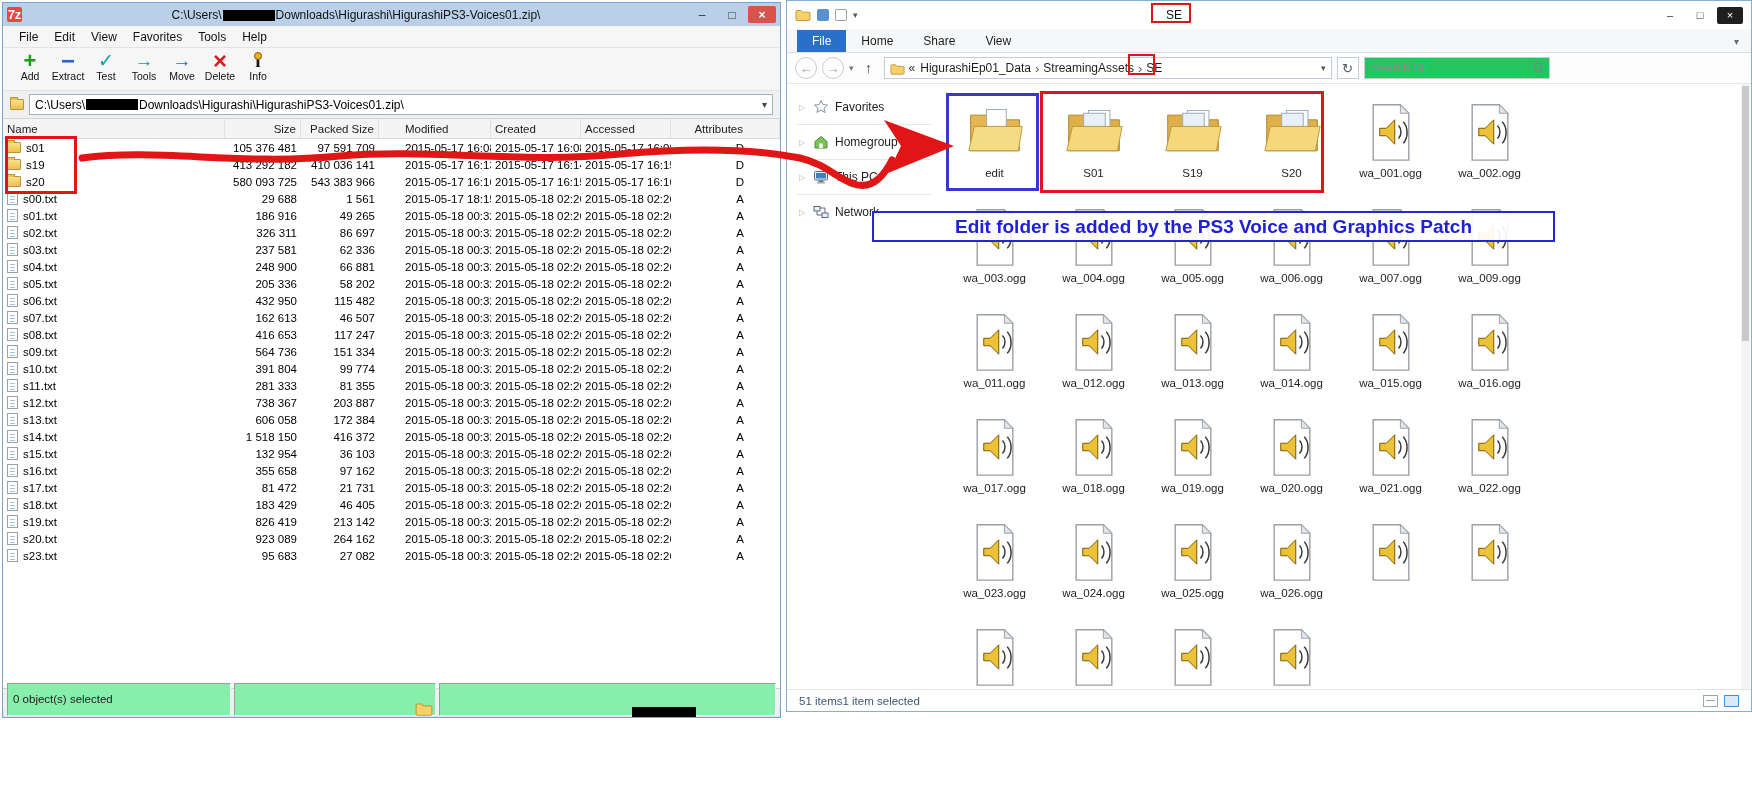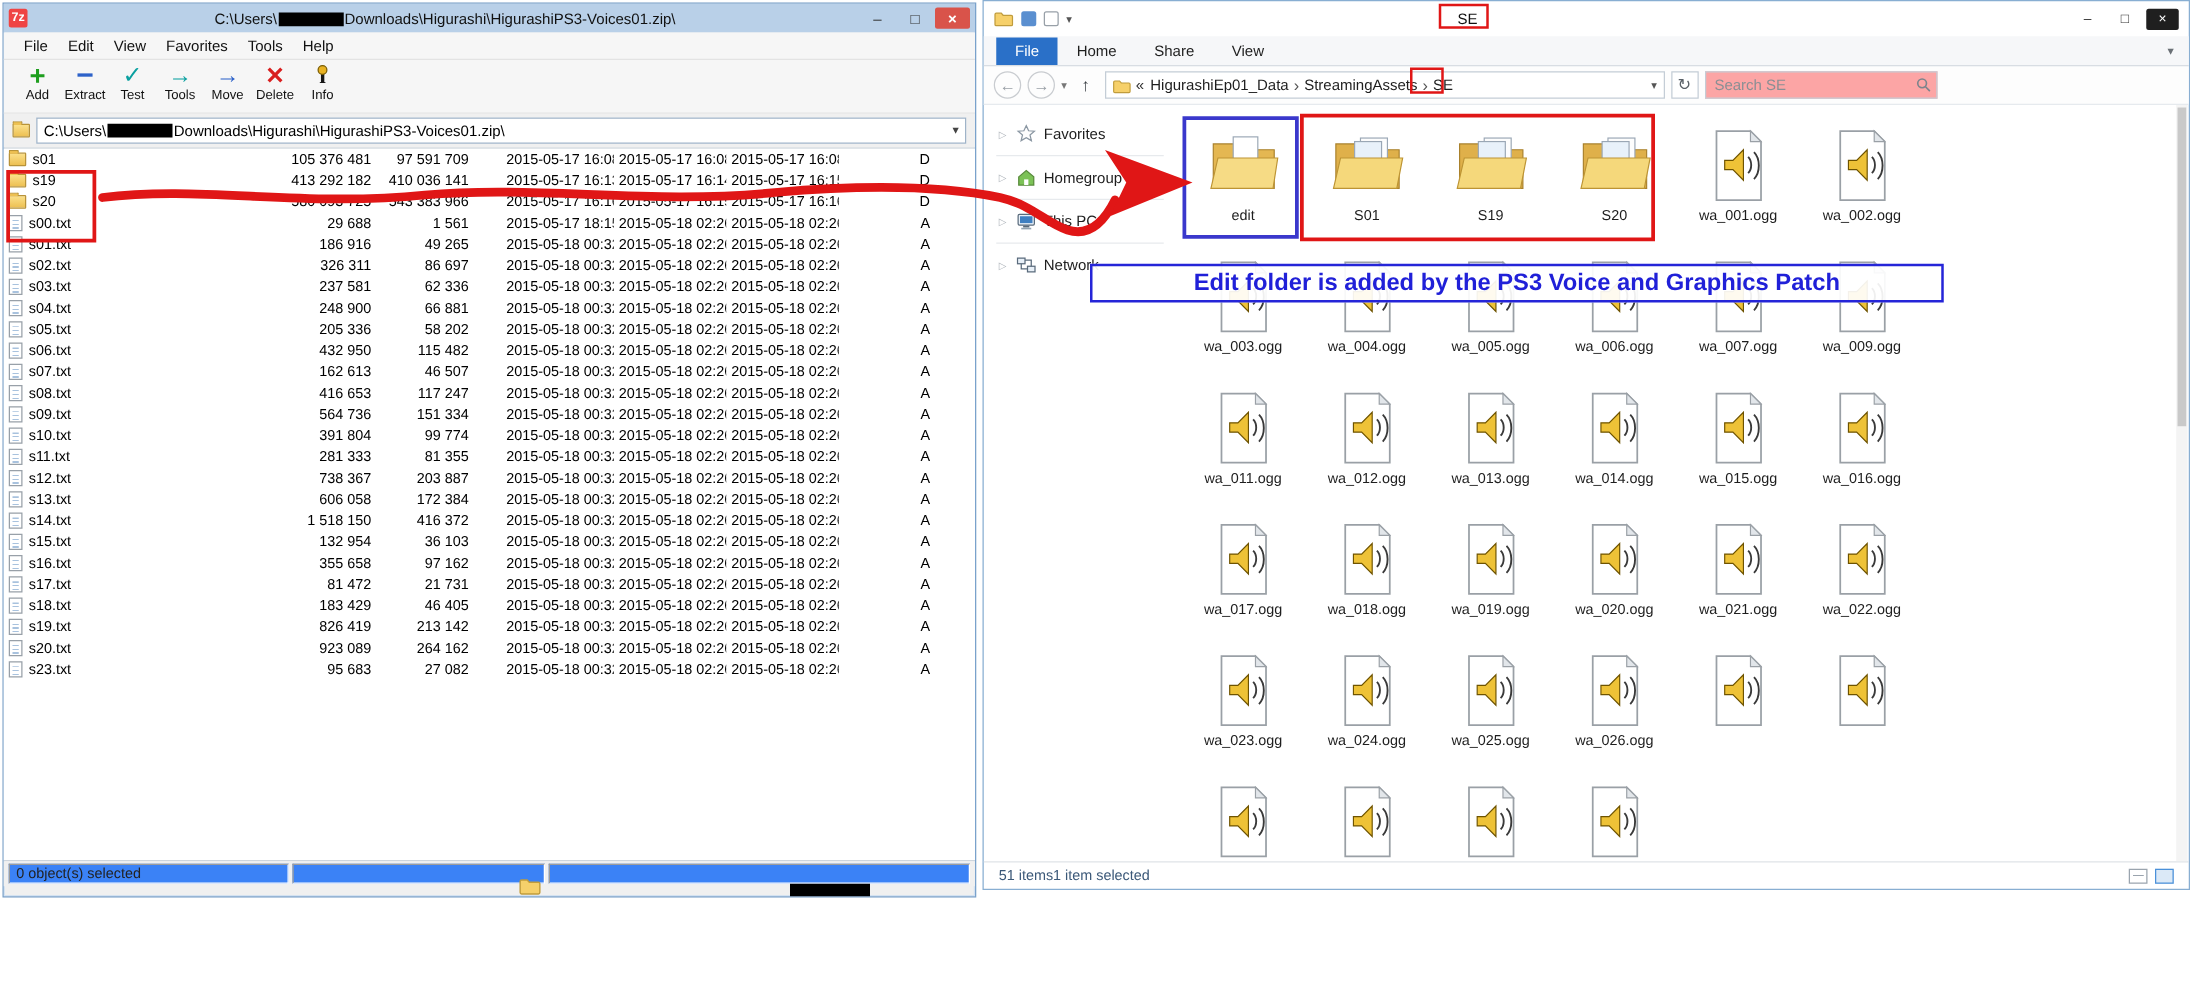--- a/index.html
+++ b/index.html
@@ -3,21 +3,21 @@
 <meta charset="utf-8">
 <style>
   *{box-sizing:border-box;margin:0;padding:0}
   html,body{width:1752px;height:802px;background:#ffffff;font-family:"Liberation Sans","DejaVu Sans",sans-serif;overflow:hidden;position:relative}
   .window{position:absolute;display:flex;flex-direction:column}
   .redact{display:inline-block;width:52px;height:11px;background:#000;vertical-align:middle;margin:0 1px}
 
   
   #zwin{left:2px;top:2px;width:779px;height:716px;background:#f0f0f0;border:1px solid #7aa2cc;box-shadow:0 0 0 1px #d4e2f1 inset}
   .z-title{height:23px;background:#b9d0e8;display:flex;align-items:center;padding:0 4px;font-size:12px;color:#111;flex:0 0 auto}
-  .z-appicon{width:15px;height:15px;background:#ef4444;color:#fff;font-size:10px;font-weight:bold;display:flex;align-items:center;justify-content:center;margin-right:4px;border-radius:2px}
+  .z-appicon{width:15px;height:15px;background:#ef4444;color:#fff;font-size:13px;font-weight:bold;display:flex;align-items:center;justify-content:center;margin-right:4px;border-radius:2px}
   .z-caption{flex:1;text-align:center;white-space:nowrap;overflow:hidden}
   .winbtn{width:28px;height:17px;display:flex;align-items:center;justify-content:center;font-size:12px;color:#333;margin-left:2px}
   .winbtn.close{background:#d9534a;color:#fff;border-radius:2px;font-weight:bold}
   .z-menu{height:22px;background:#f6f6f6;display:flex;align-items:center;font-size:12px;border-bottom:1px solid #e3e3e3;padding-left:8px;flex:0 0 auto}
   .menu-item{padding:3px 8px;color:#111}
   .z-toolbar{height:43px;background:#f6f6f6;border-bottom:1px solid #e3e3e3;display:flex;padding-left:8px;flex:0 0 auto}
   .tb-item{width:38px;text-align:center;padding-top:2px;color:#111;font-size:10.5px}
   .tb-glyph{height:22px;line-height:22px;font-weight:bold}
   .tb-glyph.info{position:relative;font-family:"Liberation Serif","DejaVu Serif",serif}
   .tb-glyph.info::after{content:"";position:absolute;top:2px;left:50%;transform:translateX(-50%);width:6px;height:6px;background:#e8b222;border:1px solid #7a5c00;border-radius:50%}
@@ -38,21 +38,21 @@
   .c-attr{flex:1;justify-content:flex-end;padding-right:36px}
   .z-list{flex:1;background:#fff;overflow:hidden;font-size:11.5px;color:#000}
   .z-row{display:flex;height:17px;align-items:center}
   .z-row .col{border:none;height:17px}
   .z-row .c-name{gap:5px}
   .mini-folder{display:inline-block;width:14px;height:11px;background:linear-gradient(#fbe08a,#edc052);border:1px solid #b89339;border-radius:1px;position:relative;flex:0 0 auto}
   .mini-folder::before{content:"";position:absolute;top:-3px;left:-1px;width:6px;height:2px;background:#edc052;border:1px solid #b89339;border-bottom:none;border-radius:1px 1px 0 0}
   .mini-doc{display:inline-block;width:11px;height:13px;background:#fff;border:1px solid #98a0a8;position:relative;flex:0 0 auto}
   .mini-doc::before{content:"";position:absolute;left:2px;right:2px;top:3px;height:8px;background:repeating-linear-gradient(#a8c2de 0 1px,transparent 1px 3px)}
   .z-status{height:20px;display:flex;align-items:center;gap:3px;padding:0 4px;background:#f0f0f0;flex:0 0 auto;margin-bottom:8px}
-  .sb-panel{height:16px;background:#3b82f6;border:1px solid;border-color:#9c9c9c #ffffff #ffffff #9c9c9c;font-size:11.5px;color:#222;display:flex;align-items:center;padding:0 5px}
+  .sb-panel{height:33px;background:#86efac;border:1px solid;border-color:#9c9c9c #ffffff #ffffff #9c9c9c;font-size:11.5px;color:#222;display:flex;align-items:center;padding:0 5px}
   .sb-p1{width:224px}
   .sb-p2{width:202px}
   .sb-p3{flex:1}
 
   
   #ewin{left:786px;top:0;width:966px;height:712px;background:#fff;border:1px solid #88aed2}
   .e-title{height:28px;display:flex;align-items:center;padding:0 8px;font-size:12px;position:relative;flex:0 0 auto}
   .e-qat{display:flex;align-items:center;gap:6px}
   .qat-ic{display:inline-block;width:12px;height:12px;border-radius:2px}
   .qat-ic.blue{background:#5a8fd0}
@@ -71,21 +71,21 @@
   .dd-small{font-size:9px;color:#777}
   .upbtn{width:20px;height:20px;display:flex;align-items:center;justify-content:center;color:#3a3f44;font-size:14px}
   .crumbbox{flex:0 0 448px;height:22px;border:1px solid #c4cdd6;background:#fff;display:flex;align-items:center;padding:0 5px;font-size:12px;gap:4px;white-space:nowrap;overflow:hidden}
   .crumbbox .bc-folder{width:15px;height:14px;flex:0 0 auto}
   .crumb{color:#1e1e1e;padding:0 1px}
   .crumb-sep{color:#555;font-size:13px;padding:0 3px}
   .crumb-prefix{color:#333}
   .crumb-dd{margin-left:auto;font-size:9px;color:#555}
   .refreshbtn{width:22px;height:22px;border:1px solid #c4cdd6;background:#fff;display:flex;align-items:center;justify-content:center;color:#5a6168;font-size:13px;flex:0 0 auto}
   .search-wrap{position:relative;width:186px;height:22px;flex:0 0 auto}
-  .searchbox{width:100%;height:100%;border:1px solid #c4cdd6;background:#fca5a5;font-size:12px;color:#444;padding:0 22px 0 7px;font-family:inherit}
+  .searchbox{width:100%;height:100%;border:1px solid #c4cdd6;background:#22c55e;font-size:12px;color:#444;padding:0 22px 0 7px;font-family:inherit}
   .searchbox::placeholder{color:#8a8f94;opacity:1}
   .search-mag{position:absolute;right:4px;top:4px;width:14px;height:14px}
   .e-body{flex:1;display:flex;min-height:0;position:relative}
   .e-nav{width:154px;padding-top:12px;font-size:12px;color:#1e1e1e;flex:0 0 auto}
   .nav-item{display:flex;align-items:center;gap:6px;height:22px;padding-left:12px}
   .nav-chevron{font-size:8px;color:#b0b6bc;width:8px}
   .nav-icon{width:16px;height:16px;display:inline-flex}
   .nav-icon svg{width:16px;height:16px}
   .nav-sep{height:1px;background:#e7eaed;margin:6px 10px}
   .e-files{flex:1;position:relative;overflow:hidden}
@@ -167,20 +167,29 @@
   <div class="z-addr">
     <span class="mini-folder"></span>
     <div class="z-combo">
         <span>C:\Users\</span>
         <span class="redact"></span>
         <span>Downloads\Higurashi\HigurashiPS3-Voices01.zip\</span>
         <span class="combo-arrow">▾</span>
       </div>
   </div>
   <div class="z-table">
+    <div class="z-header">
+        <div class="col c-name">Name</div>
+        <div class="col c-size">Size</div>
+        <div class="col c-packed">Packed Size</div>
+        <div class="col c-mod">Modified</div>
+        <div class="col c-cre">Created</div>
+        <div class="col c-acc">Accessed</div>
+        <div class="col c-attr">Attributes</div>
+      </div>
     <div class="z-list">
         <div class="z-row">
           <div class="col c-name">
             <span class="mini-folder"></span>
             <span>s01</span>
           </div>
           <div class="col c-size">105 376 481</div>
           <div class="col c-packed">97 591 709</div>
           <div class="col c-mod">2015-05-17 16:08</div>
           <div class="col c-cre">2015-05-17 16:08</div>

